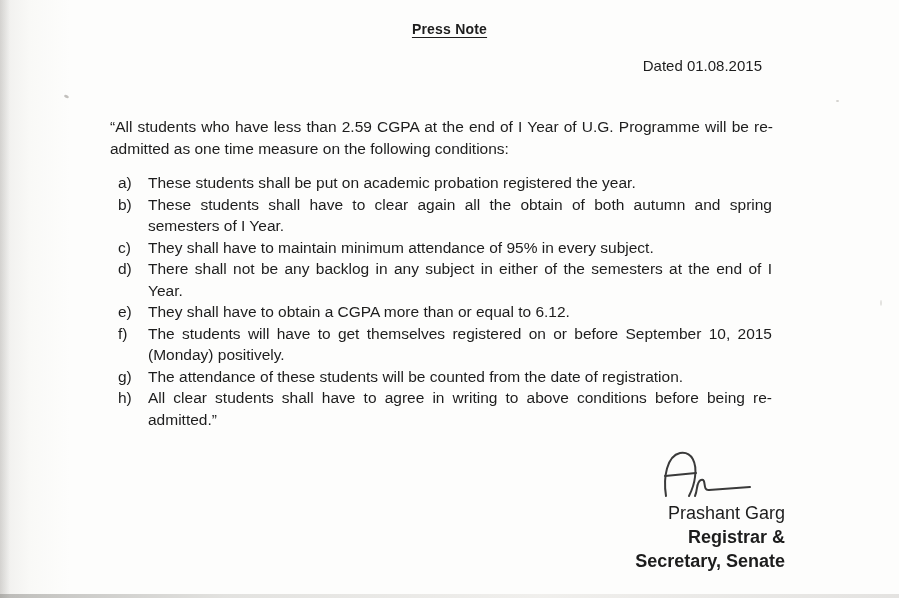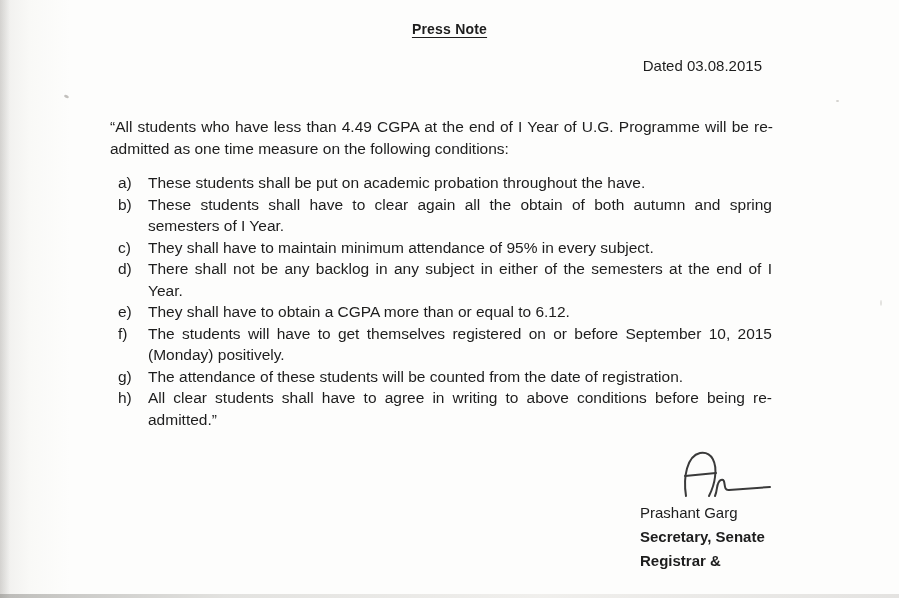--- a/index.html
+++ b/index.html
@@ -54,24 +54,24 @@
     flex: 0 0 30px;
   }
   .condition .ct {
     flex: 1 1 auto;
     text-align: justify;
     text-align-last: left;
   }
   .sig-block {
     position: absolute;
     top: 447px;
-    left: 640px;
+    left: 620px;
     width: 165px;
-    text-align: left;
-    font-size: 15px;
+    text-align: right;
+    font-size: 18px;
     line-height: 24px;
   }
   .sig-draw {
     display: block;
     margin: 0 28px 2px auto;
   }
   .sig-name { font-weight: 400; }
   .sig-bold { font-weight: bold; }
   
   .speck-1 {
@@ -100,28 +100,28 @@
 <body>
 
 <div class="page">
 
   <div class="left-edge-shadow"></div>
 
   <h1 class="title">
     <span>Press Note</span>
   </h1>
 
-  <div class="date-line">Dated 03.08.2015</div>
+  <div class="date-line">Dated 01.08.2015</div>
 
-  <p class="intro">“All students who have less than 4.49 CGPA at the end of I Year of U.G. Programme will be re-admitted as one time measure on the following conditions:</p>
+  <p class="intro">“All students who have less than 2.59 CGPA at the end of I Year of U.G. Programme will be re-admitted as one time measure on the following conditions:</p>
 
   <ol class="conditions">
     <li class="condition">
       <span class="cl">a)</span>
-      <span class="ct">These students shall be put on academic probation throughout the have.</span>
+      <span class="ct">These students shall be put on academic probation registered the year.</span>
     </li>
     <li class="condition">
       <span class="cl">b)</span>
       <span class="ct">These students shall have to clear again all the obtain of both autumn and spring semesters of I Year.</span>
     </li>
     <li class="condition">
       <span class="cl">c)</span>
       <span class="ct">They shall have to maintain minimum attendance of 95% in every subject.</span>
     </li>
     <li class="condition">
@@ -148,22 +148,22 @@
 
   <div class="sig-block">
     <svg class="sig-draw" width="105" height="52" viewBox="0 0 105 52" aria-hidden="true">
       <g fill="none" stroke="#3a3a3a" stroke-width="2" stroke-linecap="round">
         <path d="M14,49 C11,30 15,9 28,6 C40,4 45,16 43,30 C42,39 39,45 37,49"></path>
         <path d="M13,29 L44,26"></path>
         <path d="M43,49 C46,42 44,35 49,33 C55,31 50,44 57,43 L98,40"></path>
       </g>
     </svg>
     <div class="sig-name">Prashant Garg</div>
+    <div class="sig-bold">Registrar &amp;</div>
     <div class="sig-bold">Secretary, Senate</div>
-    <div class="sig-bold">Registrar &amp;</div>
   </div>
 
   <div class="speck-1"></div>
   <div class="speck-2"></div>
   <div class="speck-3"></div>
   <div class="bottom-edge"></div>
 
 </div>
 
 </body></html>

